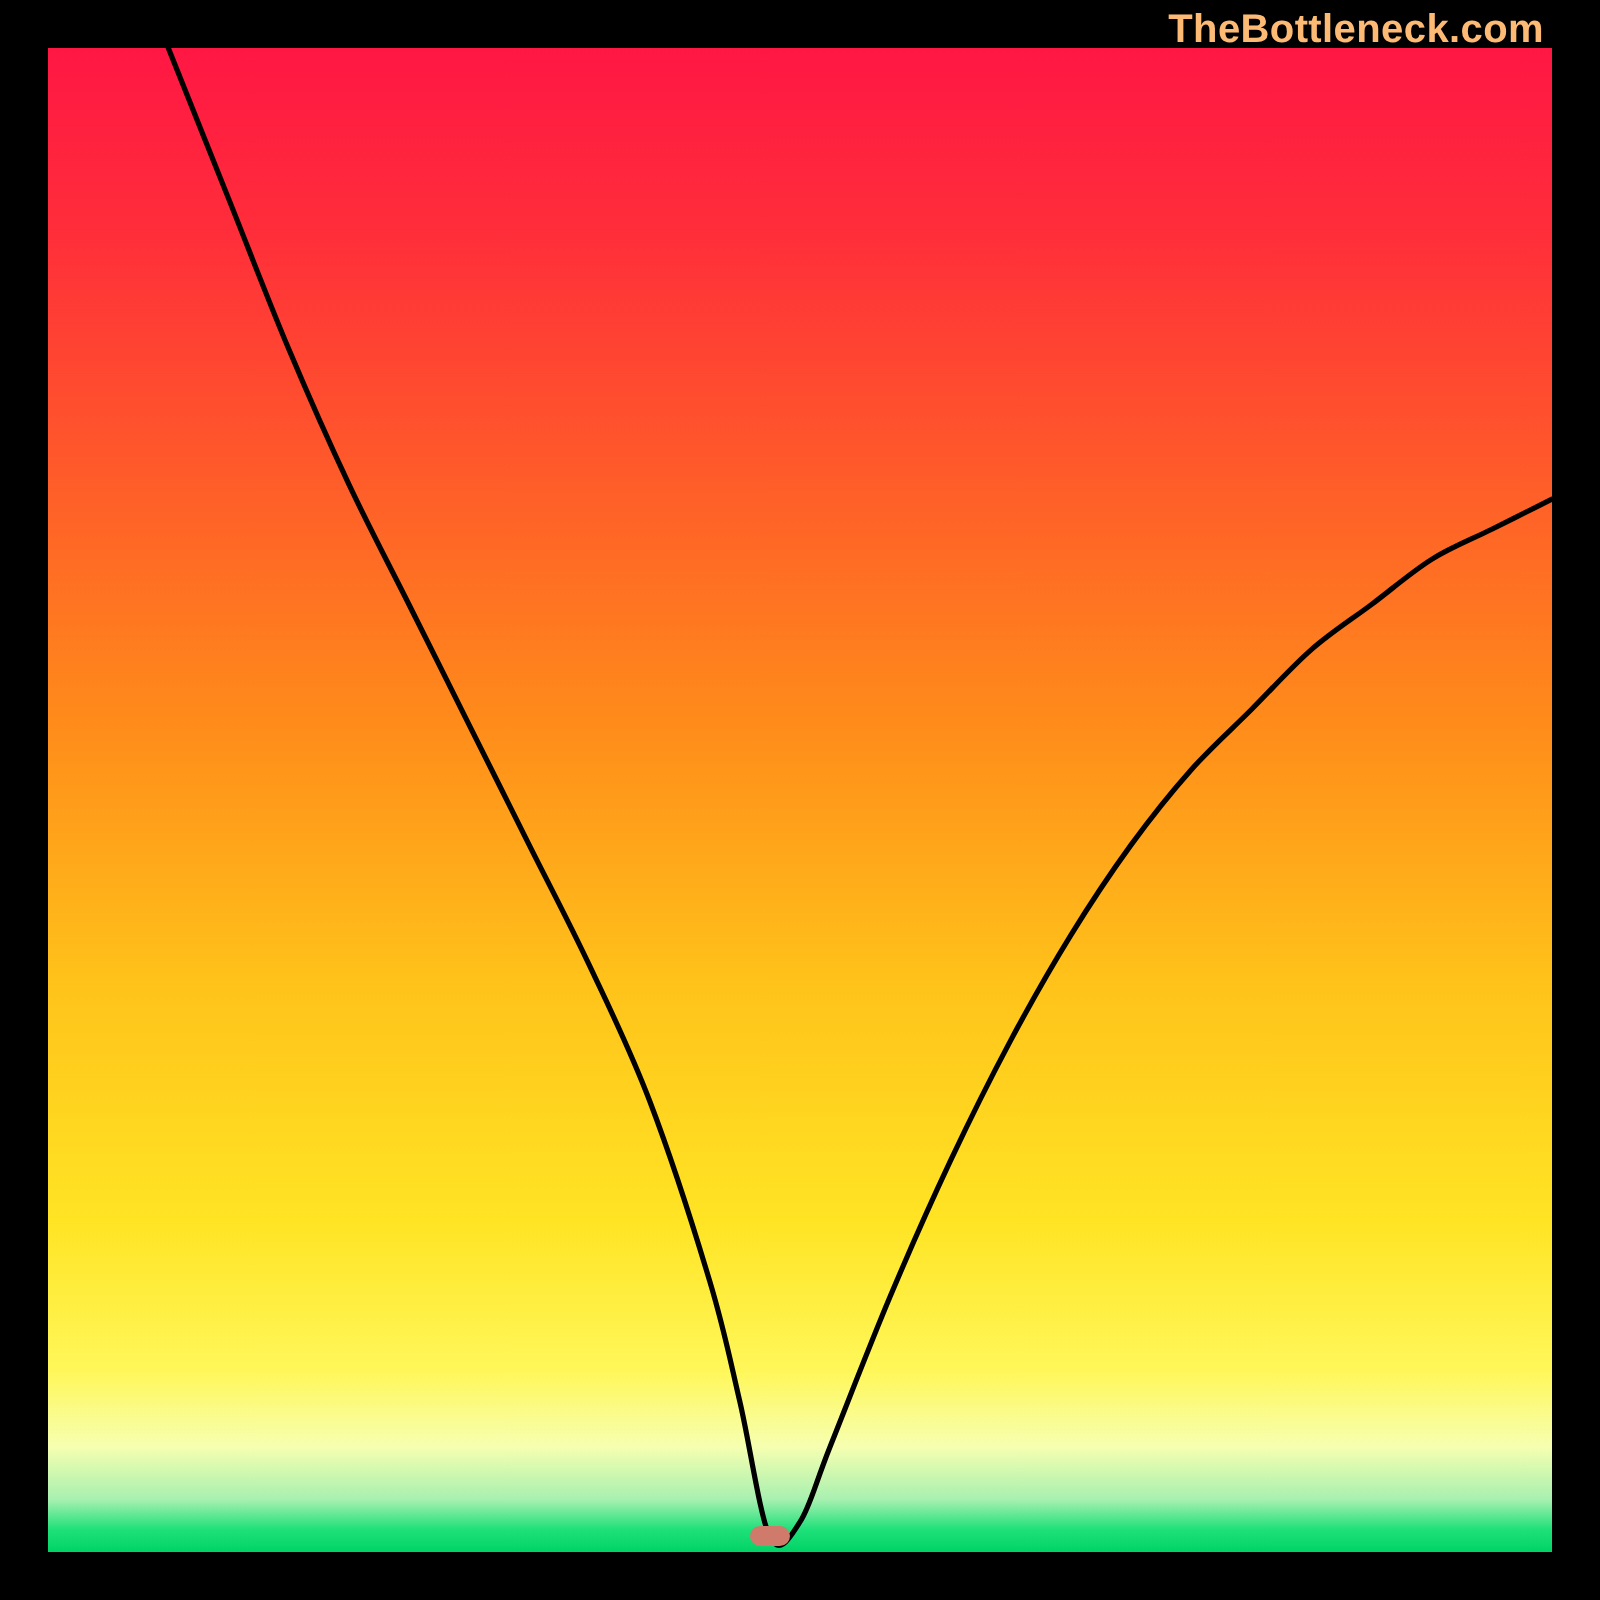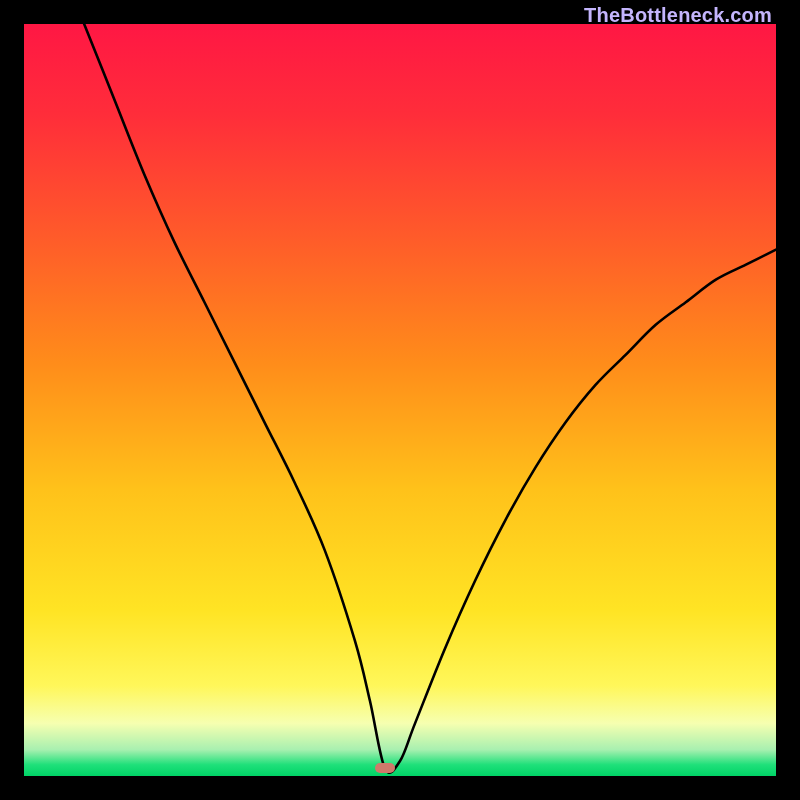--- a/index.html
+++ b/index.html
@@ -43,21 +43,21 @@
     transform: translate(-50%, -50%);
     pointer-events: none;
   }
   #watermark {
     position: absolute;
     top: 4px;
     right: 28px;
     font-size: 20px;
     font-weight: 600;
     letter-spacing: 0.2px;
-    color: #c4b5fd;
+    color: #fdba74;
     pointer-events: none;
   }
 </style>
 </head>
 <body>
 
 <div id="stage">
   <div id="watermark">TheBottleneck.com</div>
 
   <div id="plot">

